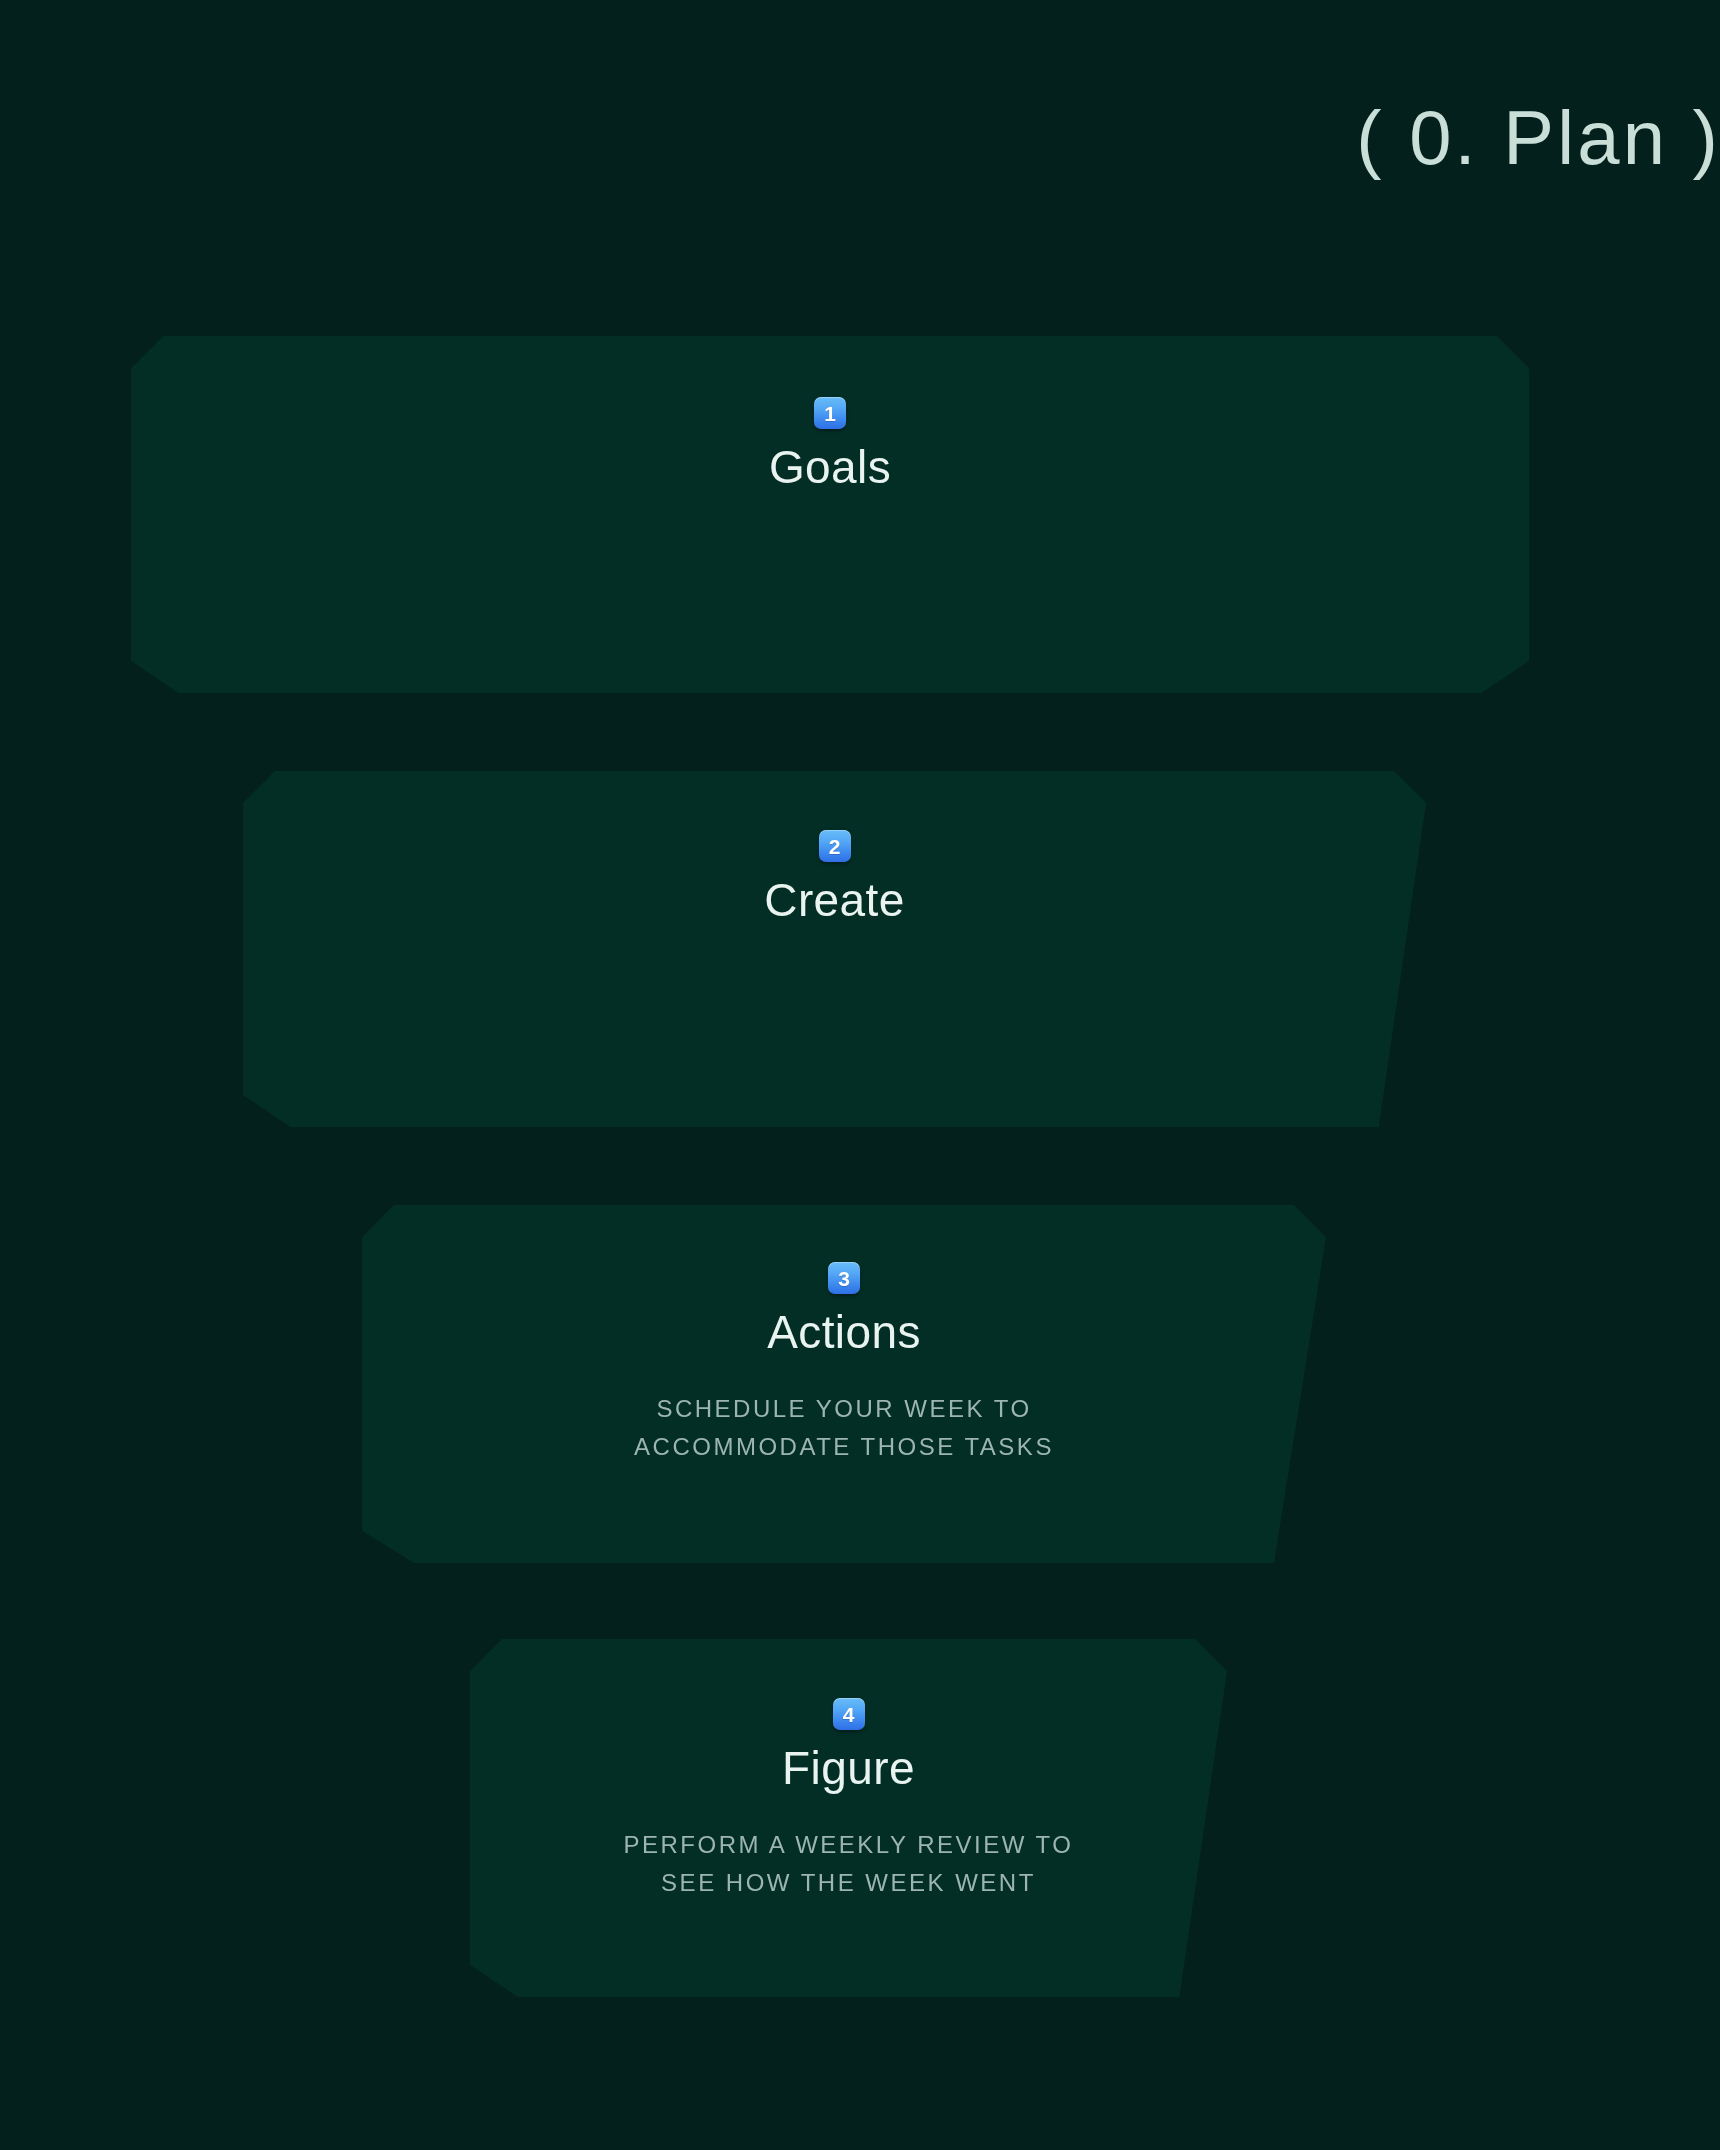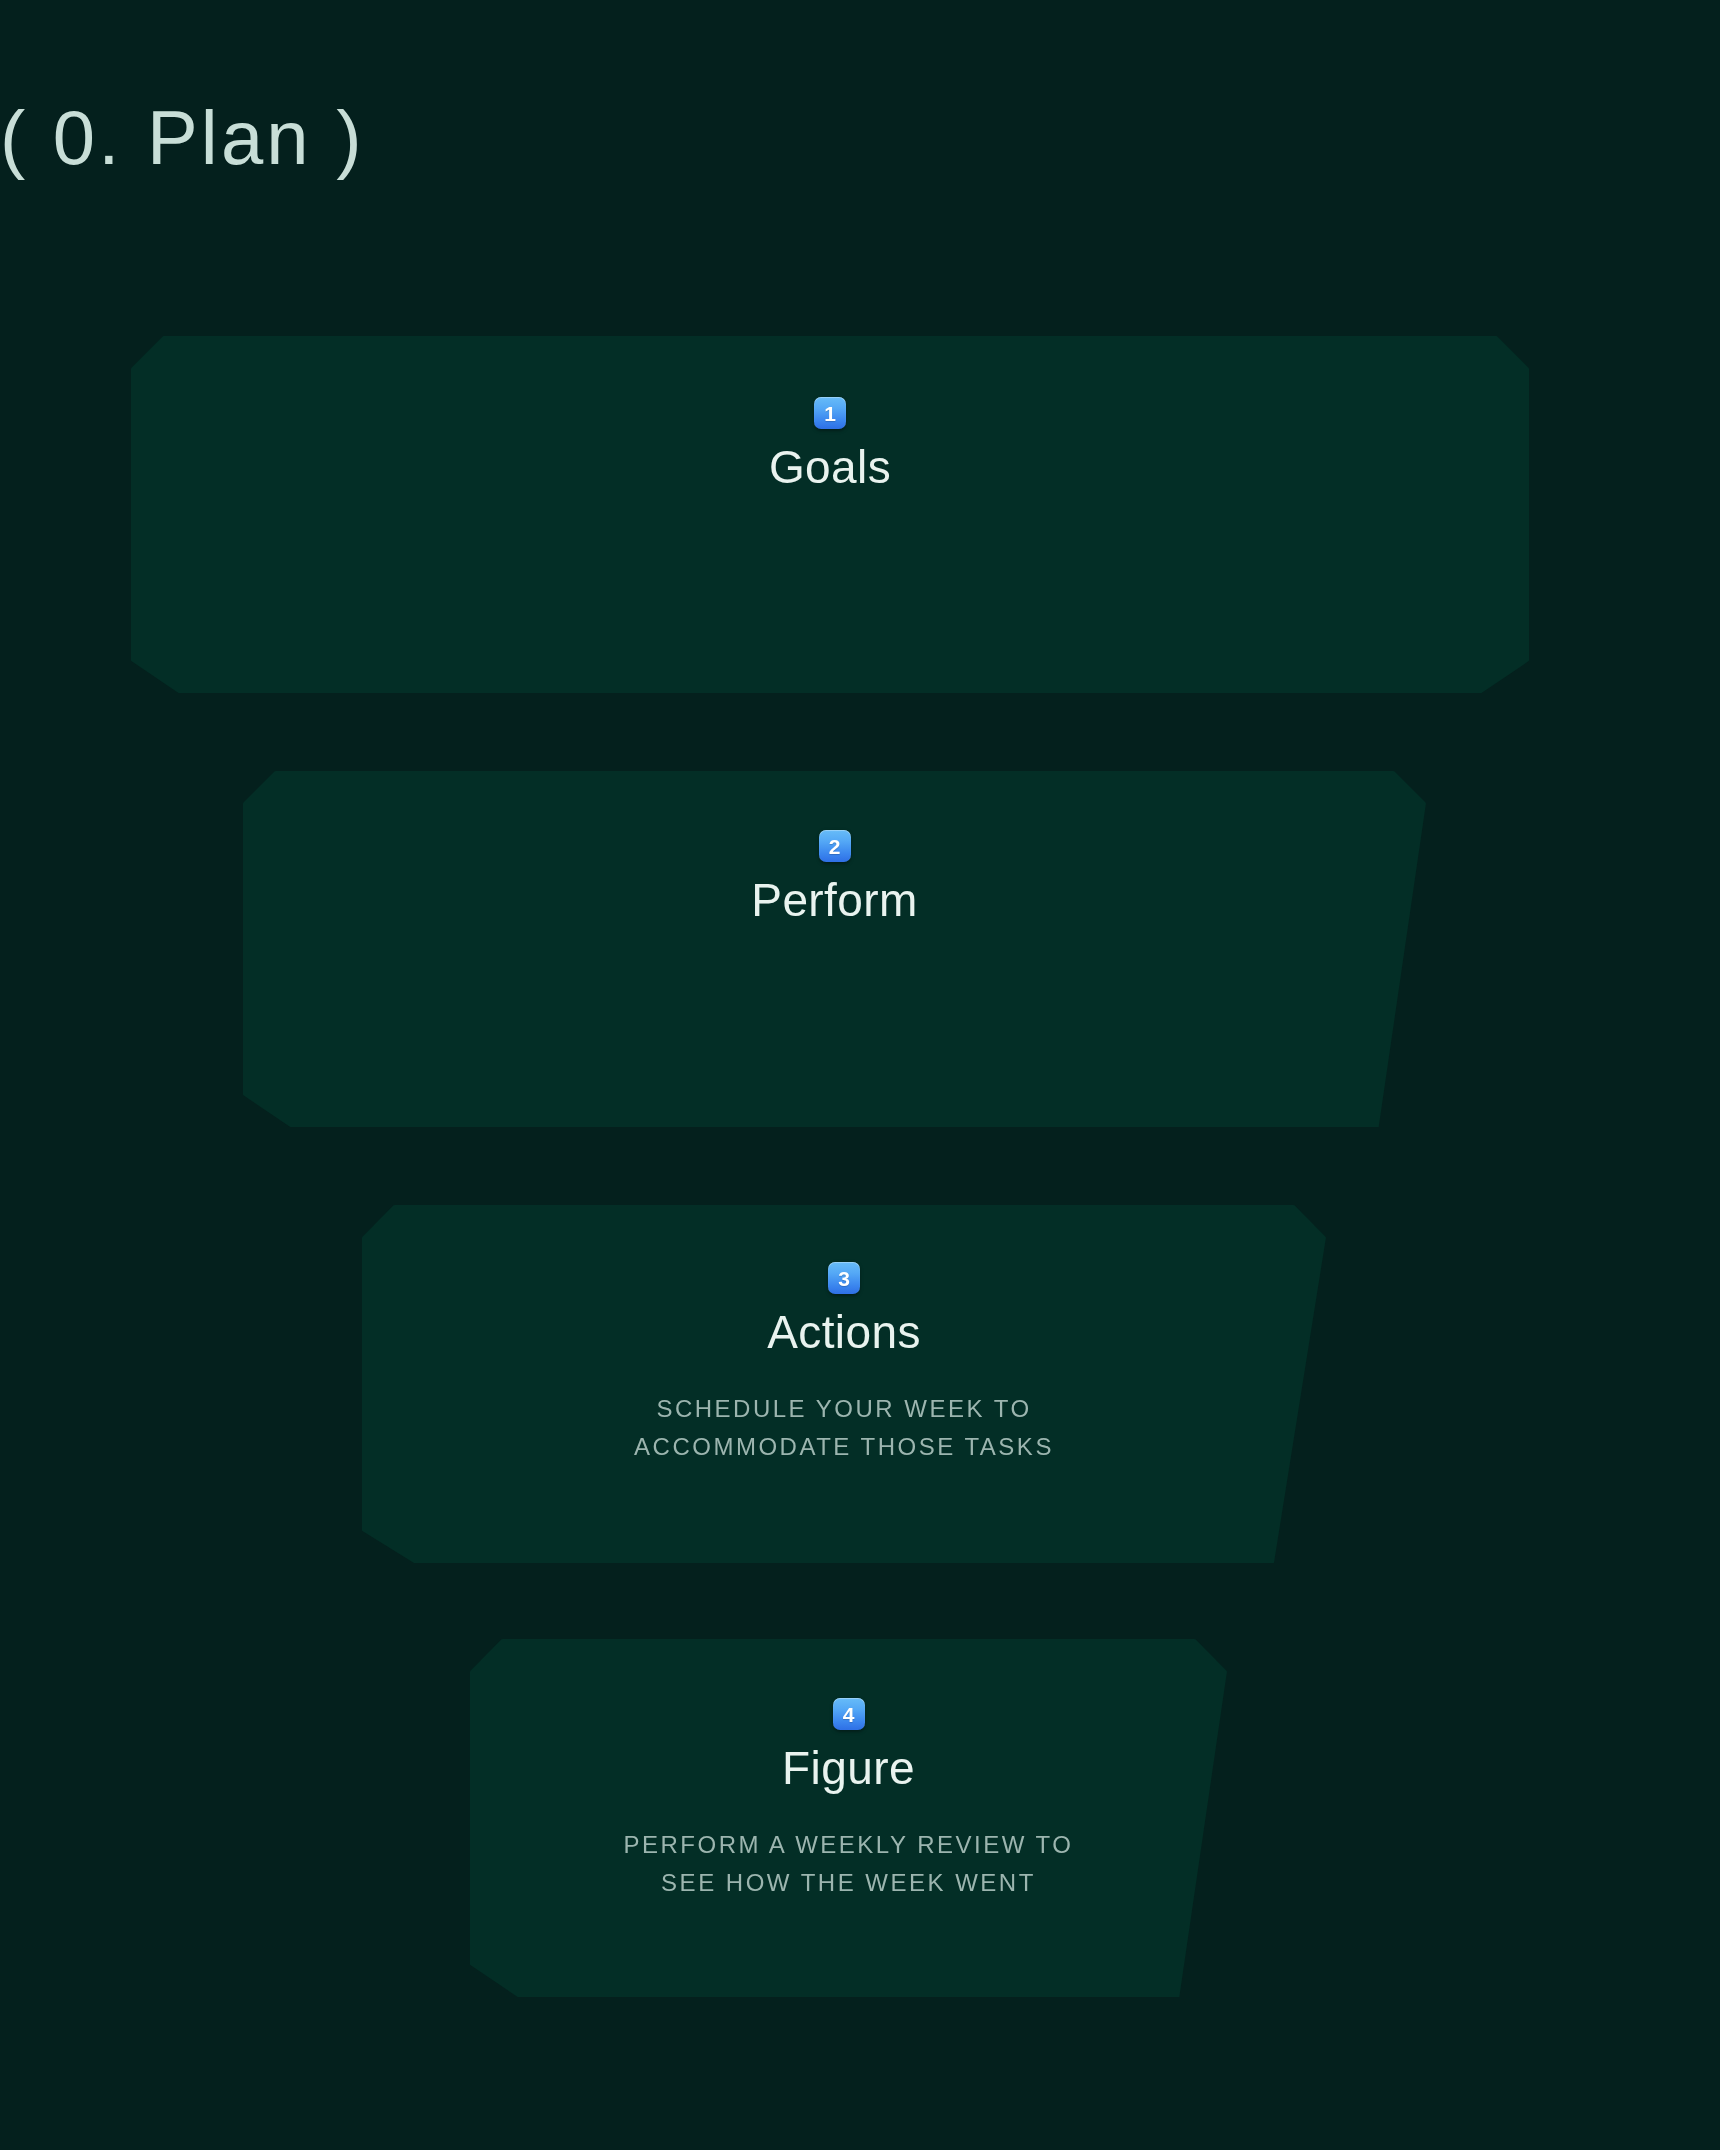--- a/index.html
+++ b/index.html
@@ -15,21 +15,21 @@
     font-family:"Liberation Sans", sans-serif;
     position:relative;
   }
 
   
   #page-title-wrap {
     position:absolute;
     top:96px;
     left:0;
     width:1721px;
-    text-align:left;
+    text-align:right;
   }
   #page-title {
     display:inline-block;
     font-size:76px;
     font-weight:400;
     letter-spacing:3.2px;
     color:#C8DED7;
     line-height:1.1;
     white-space:pre;
   }
@@ -164,21 +164,21 @@
     <div class="step-content">
       <div class="step-badge">1</div>
       <h2 class="step-heading">Goals</h2>
     </div>
   </section>
 
   <section class="funnel-step" id="step-2">
     <div class="step-shape"></div>
     <div class="step-content">
       <div class="step-badge">2</div>
-      <h2 class="step-heading">Perform</h2>
+      <h2 class="step-heading">Create</h2>
     </div>
   </section>
 
   <section class="funnel-step" id="step-3">
     <div class="step-shape"></div>
     <div class="step-content">
       <div class="step-badge">3</div>
       <h2 class="step-heading">Actions</h2>
       <p class="step-desc">Schedule your week to
 accommodate those tasks</p>

